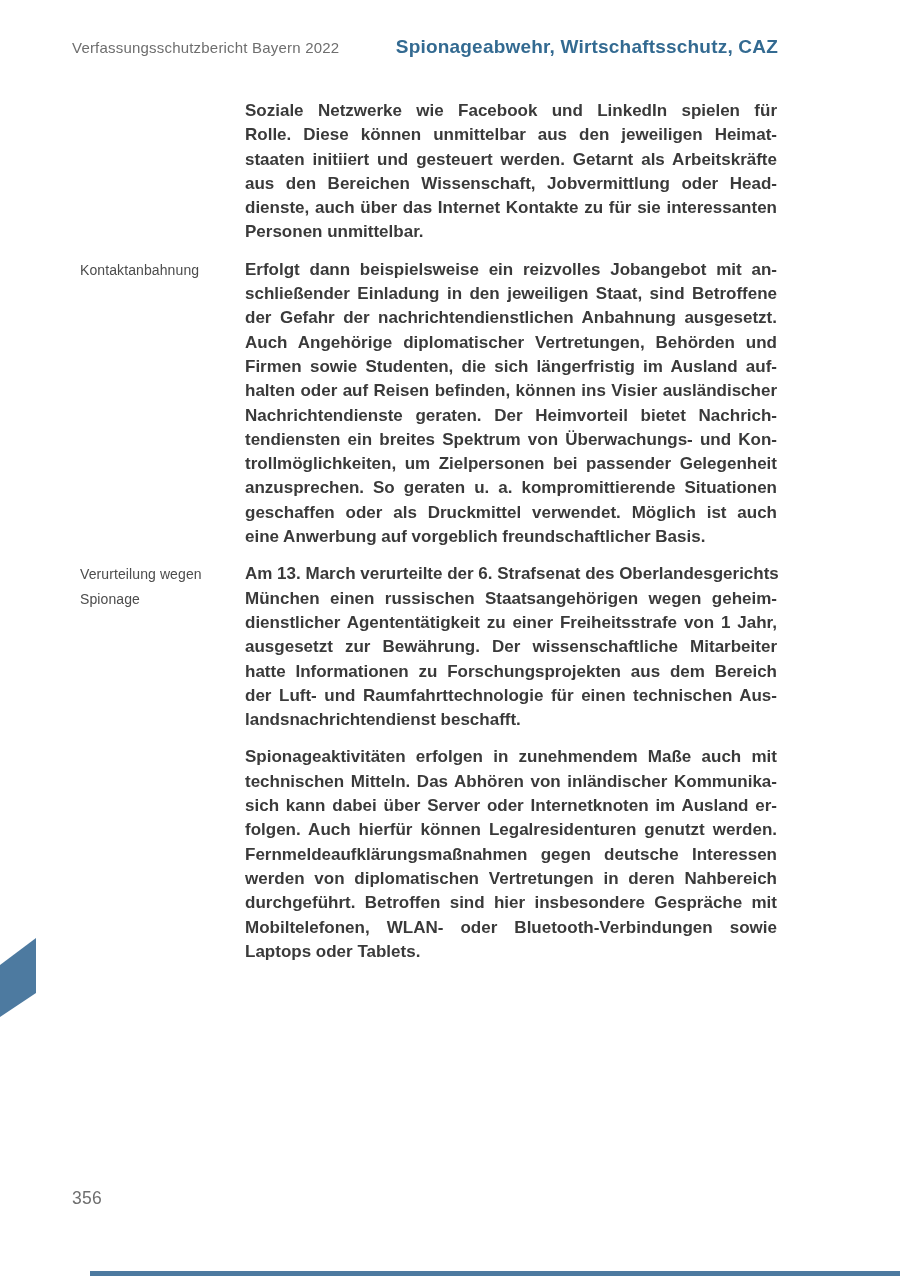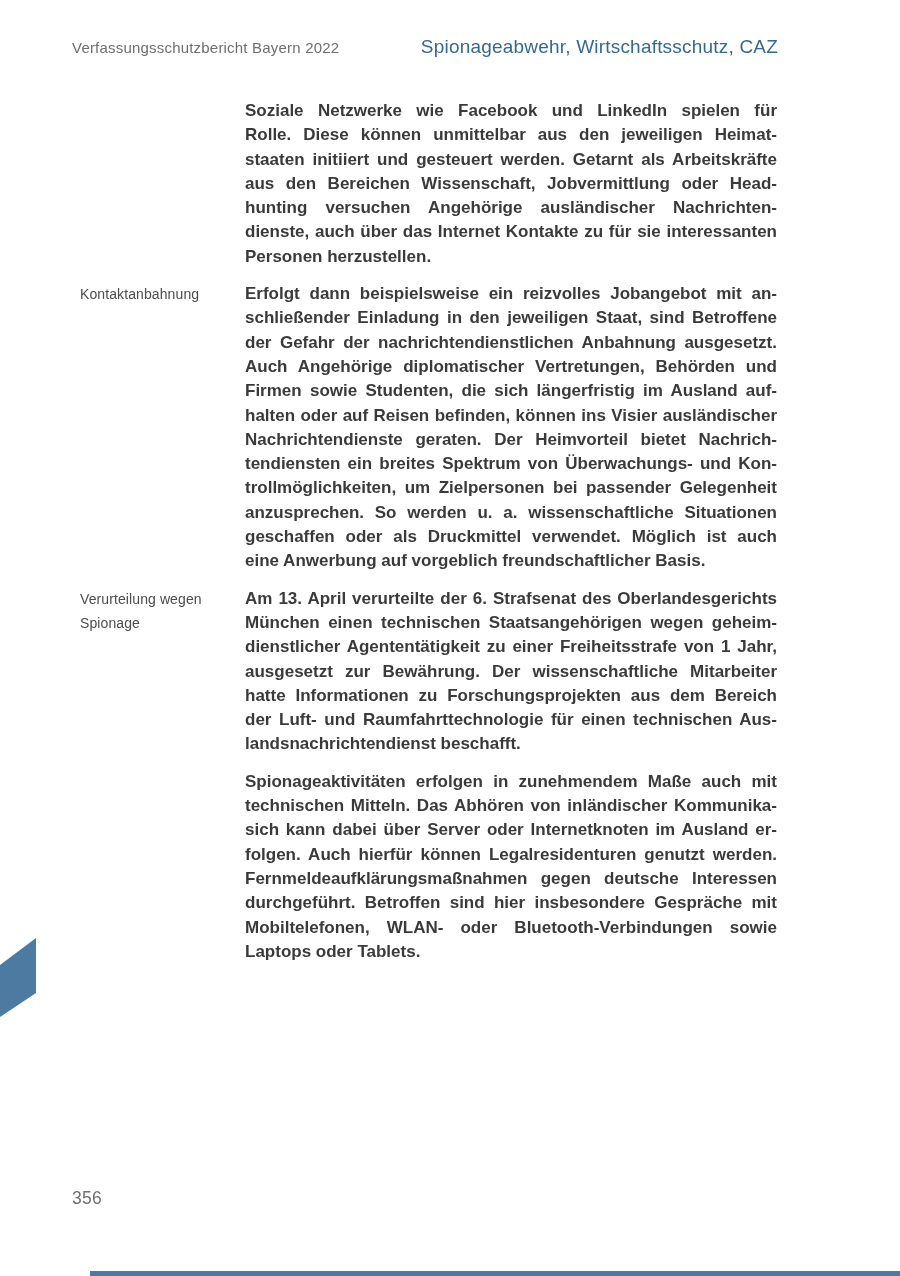--- a/index.html
+++ b/index.html
@@ -12,21 +12,21 @@
   }
   
   .header{
     position:absolute;left:72px;top:36px;width:706px;
     display:flex;justify-content:space-between;align-items:baseline;text-align:center;
   }
   .ht-left{
     font-size:15px;color:#6e6e6e;letter-spacing:.2px;white-space:nowrap;
   }
   .ht-right{
-    font-size:19px;font-weight:400;color:#336a91;letter-spacing:.2px;white-space:nowrap;
+    font-size:19px;font-weight:700;color:#336a91;letter-spacing:.2px;white-space:nowrap;
   }
   
   .content{
     position:absolute;left:72px;top:99px;width:705px;
   }
   .para{
     display:grid;
     grid-template-columns:173px 532px;
     margin-bottom:13px;
   }
@@ -70,65 +70,65 @@
 
   <main class="content">
 
     <section class="para">
       <div class="label"></div>
       <div class="ptext">
         <div class="line j">Soziale Netzwerke wie Facebook und LinkedIn spielen für</div>
         <div class="line j">Rolle. Diese können unmittelbar aus den jeweiligen Heimat-</div>
         <div class="line j">staaten initiiert und gesteuert werden. Getarnt als Arbeitskräfte</div>
         <div class="line j">aus den Bereichen Wissenschaft, Jobvermittlung oder Head-</div>
-        <div class="line j">hunting versuchen Angehörige ausländischer Nachrichten-</div>
         <div class="line j">dienste, auch über das Internet Kontakte zu für sie interessanten</div>
-        <div class="line last">Personen herzustellen.</div>
+        <div class="line last">Personen unmittelbar.</div>
       </div>
     </section>
 
     <section class="para">
       <div class="label">Kontaktanbahnung</div>
       <div class="ptext">
         <div class="line j">Erfolgt dann beispielsweise ein reizvolles Jobangebot mit an-</div>
         <div class="line j">schließender Einladung in den jeweiligen Staat, sind Betroffene</div>
         <div class="line j">der Gefahr der nachrichtendienstlichen Anbahnung ausgesetzt.</div>
         <div class="line j">Auch Angehörige diplomatischer Vertretungen, Behörden und</div>
         <div class="line j">Firmen sowie Studenten, die sich längerfristig im Ausland auf-</div>
         <div class="line j">halten oder auf Reisen befinden, können ins Visier ausländischer</div>
         <div class="line j">Nachrichtendienste geraten. Der Heimvorteil bietet Nachrich-</div>
         <div class="line j">tendiensten ein breites Spektrum von Überwachungs- und Kon-</div>
         <div class="line j">trollmöglichkeiten, um Zielpersonen bei passender Gelegenheit</div>
-        <div class="line j">anzusprechen. So werden u. a. wissenschaftliche Situationen</div>
+        <div class="line j">anzusprechen. So geraten u. a. kompromittierende Situationen</div>
         <div class="line j">geschaffen oder als Druckmittel verwendet. Möglich ist auch</div>
         <div class="line last">eine Anwerbung auf vorgeblich freundschaftlicher Basis.</div>
       </div>
     </section>
 
     <section class="para">
       <div class="label">Verurteilung wegen Spionage</div>
       <div class="ptext">
-        <div class="line j">Am 13. April verurteilte der 6. Strafsenat des Oberlandesgerichts</div>
-        <div class="line j">München einen technischen Staatsangehörigen wegen geheim-</div>
+        <div class="line j">Am 13. March verurteilte der 6. Strafsenat des Oberlandesgerichts</div>
+        <div class="line j">München einen russischen Staatsangehörigen wegen geheim-</div>
         <div class="line j">dienstlicher Agententätigkeit zu einer Freiheitsstrafe von 1 Jahr,</div>
         <div class="line j">ausgesetzt zur Bewährung. Der wissenschaftliche Mitarbeiter</div>
         <div class="line j">hatte Informationen zu Forschungsprojekten aus dem Bereich</div>
         <div class="line j">der Luft- und Raumfahrttechnologie für einen technischen Aus-</div>
         <div class="line last">landsnachrichtendienst beschafft.</div>
       </div>
     </section>
 
     <section class="para">
       <div class="label"></div>
       <div class="ptext">
         <div class="line j">Spionageaktivitäten erfolgen in zunehmendem Maße auch mit</div>
         <div class="line j">technischen Mitteln. Das Abhören von inländischer Kommunika-</div>
         <div class="line j">sich kann dabei über Server oder Internetknoten im Ausland er-</div>
         <div class="line j">folgen. Auch hierfür können Legalresidenturen genutzt werden.</div>
         <div class="line j">Fernmeldeaufklärungsmaßnahmen gegen deutsche Interessen</div>
+        <div class="line j">werden von diplomatischen Vertretungen in deren Nahbereich</div>
         <div class="line j">durchgeführt. Betroffen sind hier insbesondere Gespräche mit</div>
         <div class="line j">Mobiltelefonen, WLAN- oder Bluetooth-Verbindungen sowie</div>
         <div class="line last">Laptops oder Tablets.</div>
       </div>
     </section>
 
   </main>
 
   <div class="pageno">356</div>
 

